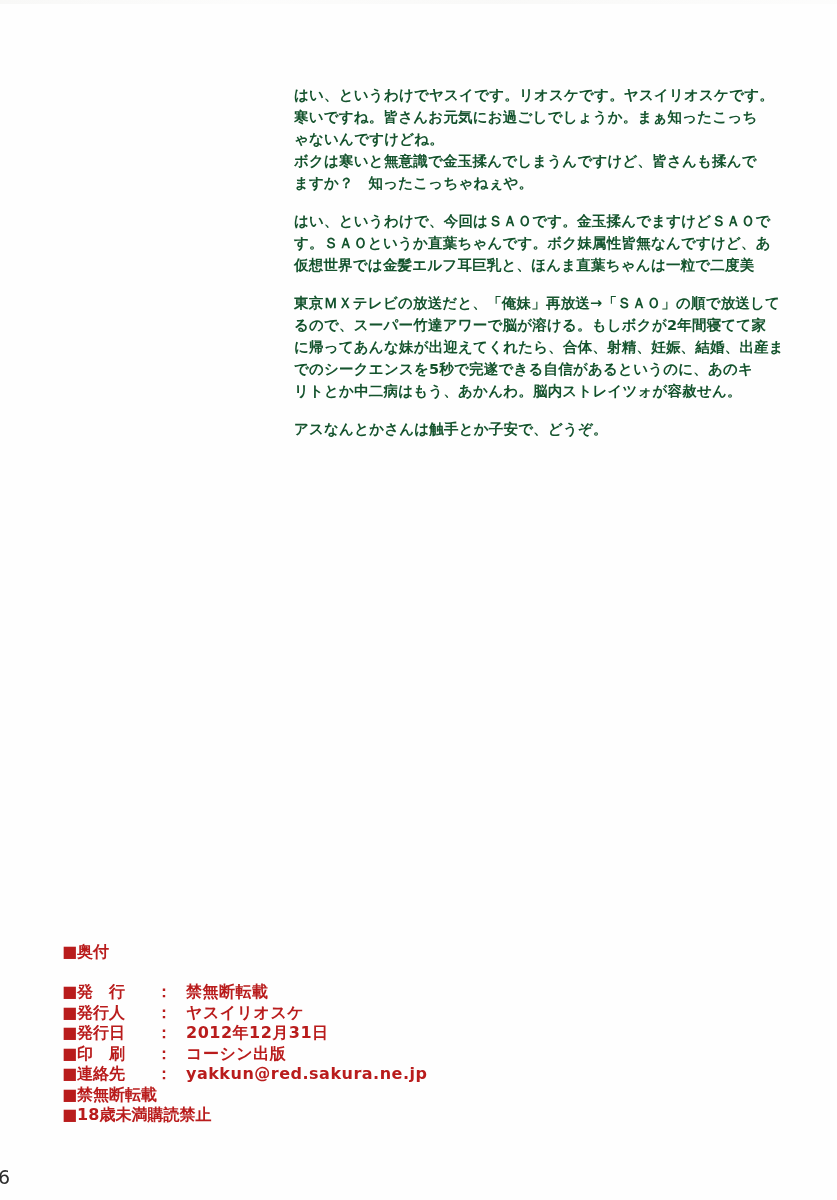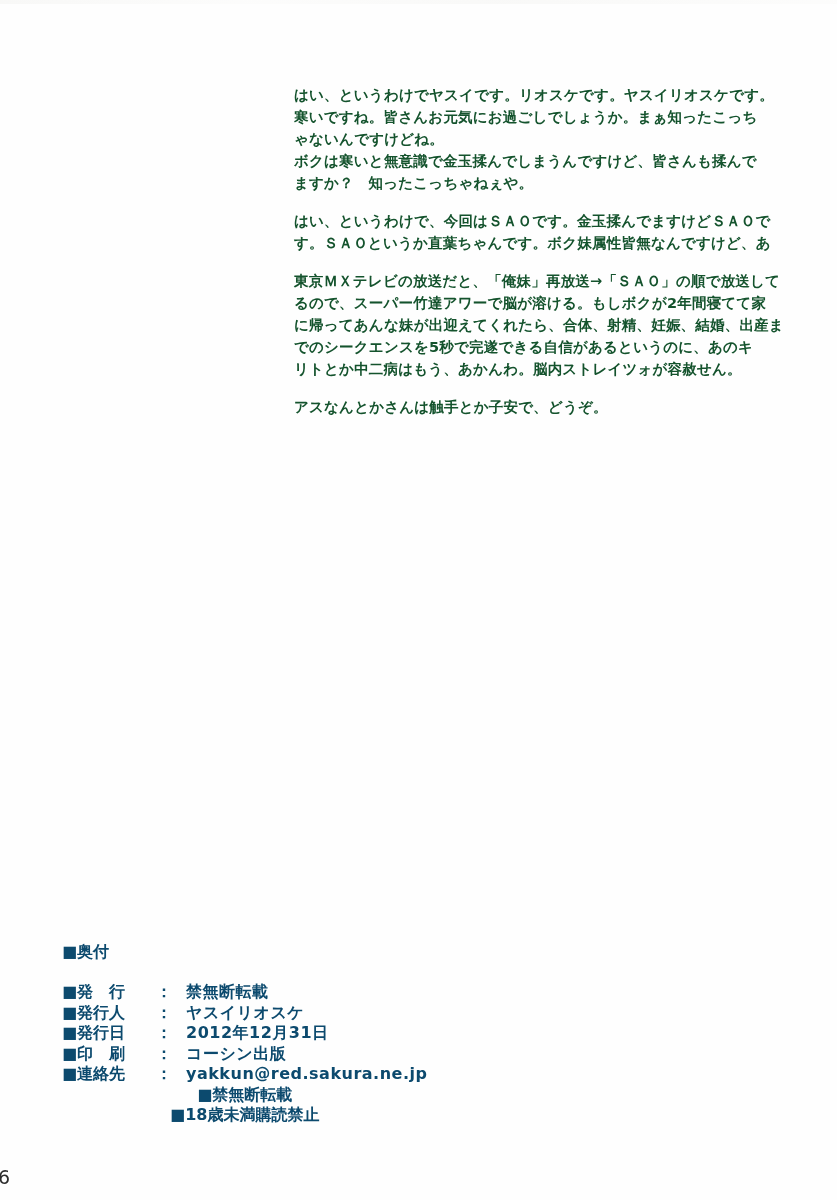--- a/index.html
+++ b/index.html
@@ -46,21 +46,21 @@
   }
   .afterword .line {
     white-space: nowrap;
   }
   .colophon {
     position: absolute;
     left: 62px;
     top: 942px;
     font-size: 16px;
     font-weight: 700;
-    color: #0c4a6e;
+    color: #b91c1c;
   }
   .colophon-heading {
     font-size: 16px;
     line-height: 20px;
     margin-bottom: 20px;
   }
   .colophon-entries {
     line-height: 20.5px;
   }
   .colophon .entry {
@@ -74,21 +74,20 @@
   }
   .colophon .entry-sep {
     width: 30px;
     flex: 0 0 auto;
   }
   .colophon .entry-value {
     letter-spacing: 0.5px;
   }
   .colophon .note {
     white-space: nowrap;
-    text-align: center;
   }
   .page-number {
     position: absolute;
     left: -2px;
     top: 1166px;
     font-size: 19px;
     font-weight: 400;
     color: #2c2c2c;
   }
 </style>
@@ -102,20 +101,21 @@
     <div class="para">
       <div class="line">はい、というわけでヤスイです。リオスケです。ヤスイリオスケです。</div>
       <div class="line">寒いですね。皆さんお元気にお過ごしでしょうか。まぁ知ったこっち</div>
       <div class="line">ゃないんですけどね。</div>
       <div class="line">ボクは寒いと無意識で金玉揉んでしまうんですけど、皆さんも揉んで</div>
       <div class="line">ますか？　知ったこっちゃねぇや。</div>
     </div>
     <div class="para">
       <div class="line">はい、というわけで、今回はＳＡＯです。金玉揉んでますけどＳＡＯで</div>
       <div class="line">す。ＳＡＯというか直葉ちゃんです。ボク妹属性皆無なんですけど、あ</div>
+      <div class="line">仮想世界では金髪エルフ耳巨乳と、ほんま直葉ちゃんは一粒で二度美</div>
     </div>
     <div class="para">
       <div class="line">東京ＭＸテレビの放送だと、「俺妹」再放送→「ＳＡＯ」の順で放送して</div>
       <div class="line">るので、スーパー竹達アワーで脳が溶ける。もしボクが2年間寝てて家</div>
       <div class="line">に帰ってあんな妹が出迎えてくれたら、合体、射精、妊娠、結婚、出産ま</div>
       <div class="line">でのシークエンスを5秒で完遂できる自信があるというのに、あのキ</div>
       <div class="line">リトとか中二病はもう、あかんわ。脳内ストレイツォが容赦せん。</div>
     </div>
     <div class="para">
       <div class="line">アスなんとかさんは触手とか子安で、どうぞ。</div>

